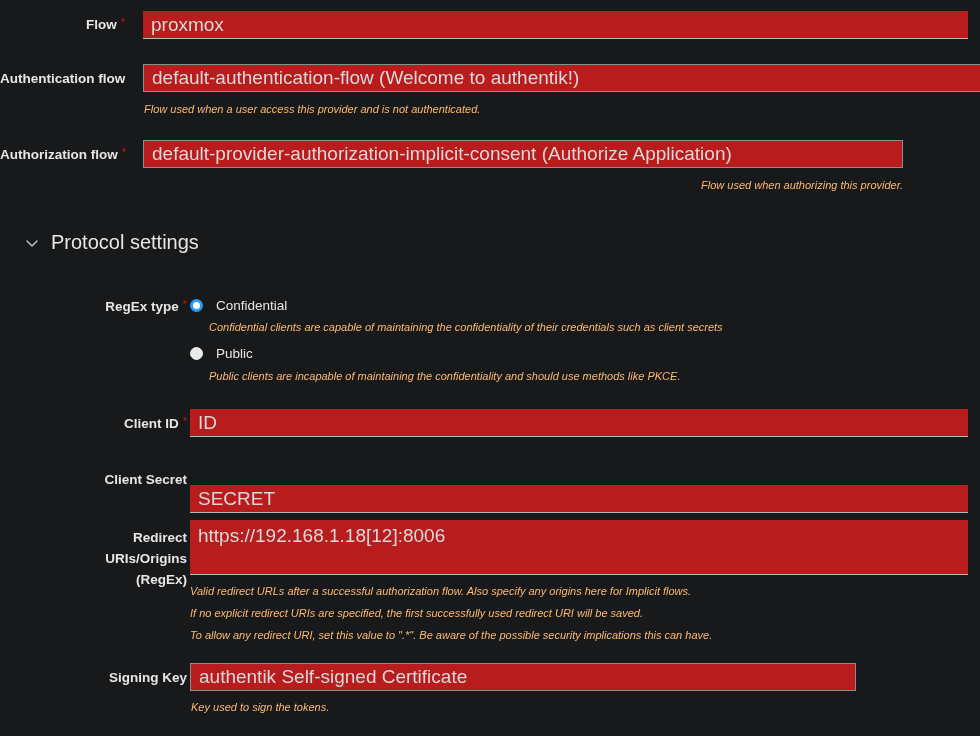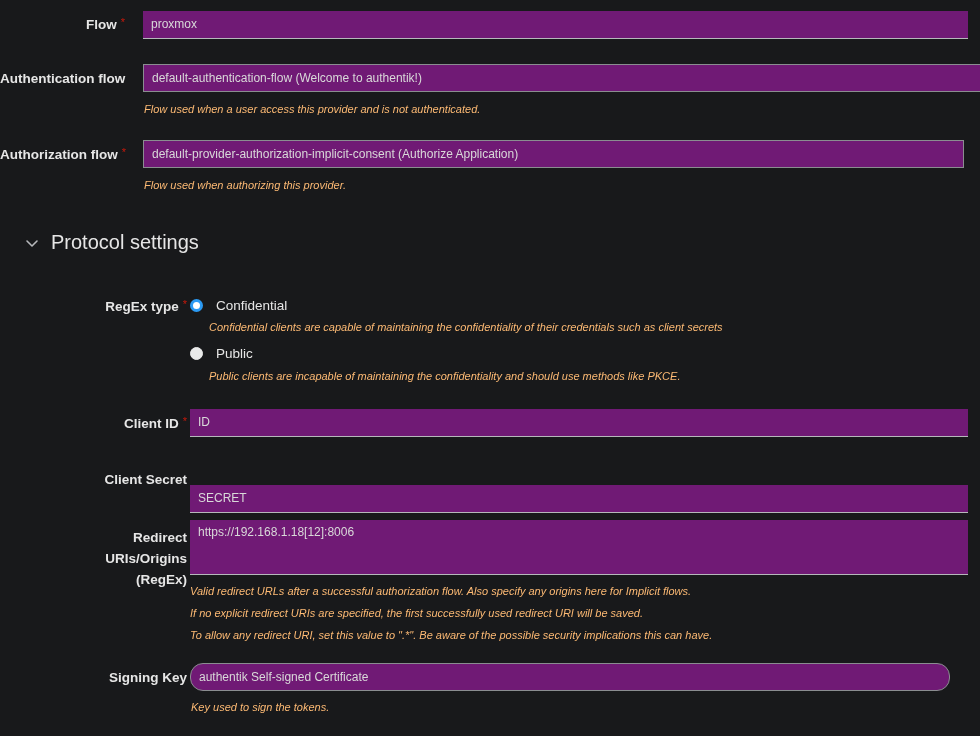--- a/index.html
+++ b/index.html
@@ -53,24 +53,24 @@
   .g1 .control { position: absolute; left: 143px; }
 
   
   .g2 .label { width: 130px; left: 0; padding-left: 57px; box-sizing: content-box; text-align: right; }
   .g2 .control { position: absolute; }
 
   
   .select-box,
   .text-input,
   .textarea {
-    background: #701a75;
+    background: #b91c1c;
     color: #d9d9d9;
     font-family: "Liberation Sans", sans-serif;
-    font-size: 12px;
+    font-size: 19px;
     box-sizing: border-box;
     display: block;
   }
   .select-box {
     border: 1px solid #8a8d90;
     height: 28px;
     line-height: 26px;
     padding: 0 8px;
     overflow: hidden;
     white-space: nowrap;
@@ -164,22 +164,22 @@
     <div class="label" style="top:7px;"><span>Authentication flow</span></div>
     <div class="control" style="top:0px;">
       <div class="select-box" style="width:896px;">default-authentication-flow (Welcome to authentik!)</div>
       <div class="helper" style="margin-top:9px; margin-left:1px;">Flow used when a user access this provider and is not authenticated.</div>
     </div>
   </div>
 
   <div class="row g1" style="top:140px;">
     <div class="label" style="top:7px;"><span>Authorization flow</span><span class="req">*</span></div>
     <div class="control" style="top:0px;">
-      <div class="select-box" style="width:821px;">default-provider-authorization-implicit-consent (Authorize Application)</div>
-      <div class="helper" style="margin-top:9px; margin-left:1px;">Flow used when authorizing this provider.</div>
+      <div class="select-box" style="width:760px;">default-provider-authorization-implicit-consent (Authorize Application)</div>
+      <div class="helper" style="margin-top:9px; margin-left:1px;text-align:right;">Flow used when authorizing this provider.</div>
     </div>
   </div>
 
   <div class="section-toggle" style="top:231px; left:24px;">
     <span class="chev">
       <svg viewBox="0 0 16 16" width="16" height="16" aria-hidden="true">
         <path d="M3 6 L8 11 L13 6" fill="none" stroke="currentColor" stroke-width="1.6" stroke-linecap="round" stroke-linejoin="round"></path>
       </svg>
     </span>
     <span class="section-title">Protocol settings</span>
@@ -224,18 +224,18 @@
       <div class="textarea" style="width:778px; height:55px;">https://192.168.1.18[12]:8006</div>
       <div class="helper" style="margin-top:8px;">Valid redirect URLs after a successful authorization flow. Also specify any origins here for Implicit flows.</div>
       <div class="helper" style="margin-top:5px;">If no explicit redirect URIs are specified, the first successfully used redirect URI will be saved.</div>
       <div class="helper" style="margin-top:5px;">To allow any redirect URI, set this value to ".*". Be aware of the possible security implications this can have.</div>
     </div>
   </div>
 
   <div class="row g2" style="top:663px;">
     <div class="label" style="top:7px;"><span>Signing Key</span></div>
     <div class="control" style="left:190px; top:0px;">
-      <div class="select-box" style="width:760px;border-radius:13px;">authentik Self-signed Certificate</div>
+      <div class="select-box" style="width:666px;">authentik Self-signed Certificate</div>
       <div class="helper" style="margin-top:8px; margin-left:1px;">Key used to sign the tokens.</div>
     </div>
   </div>
 
 </div>
 
 </body></html>

